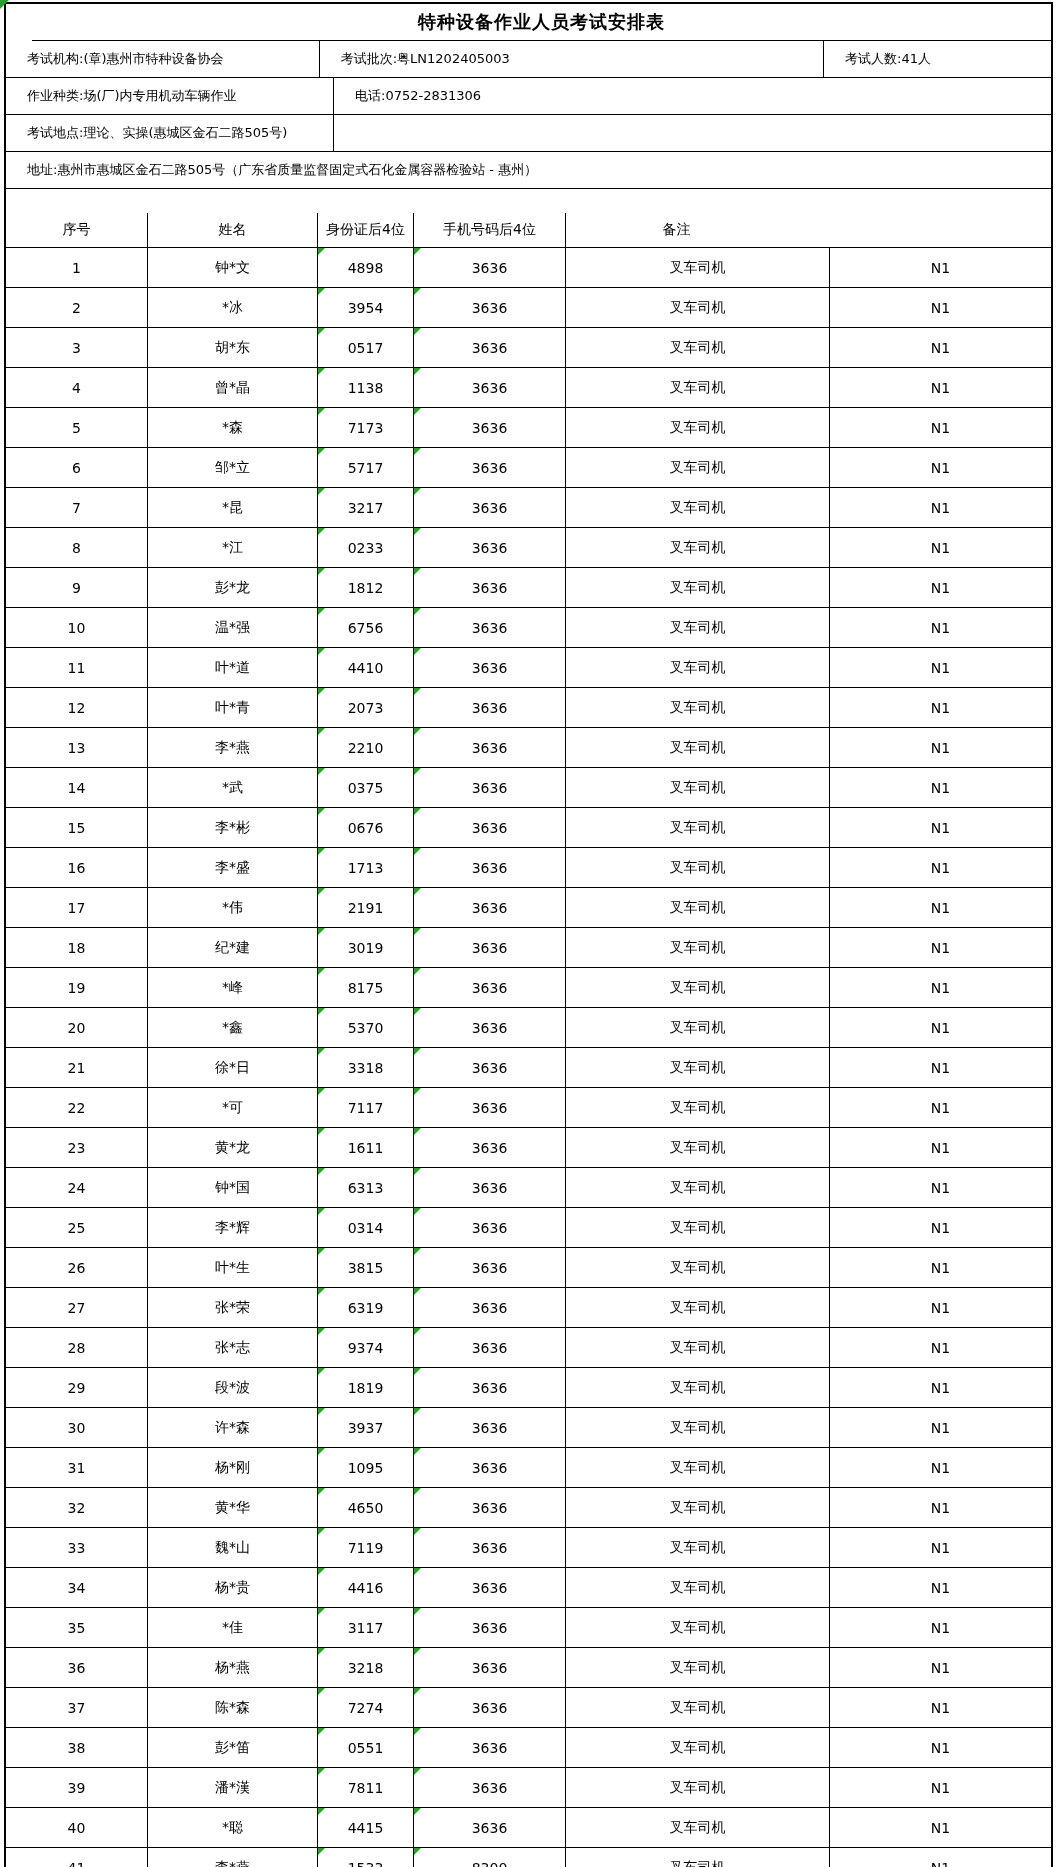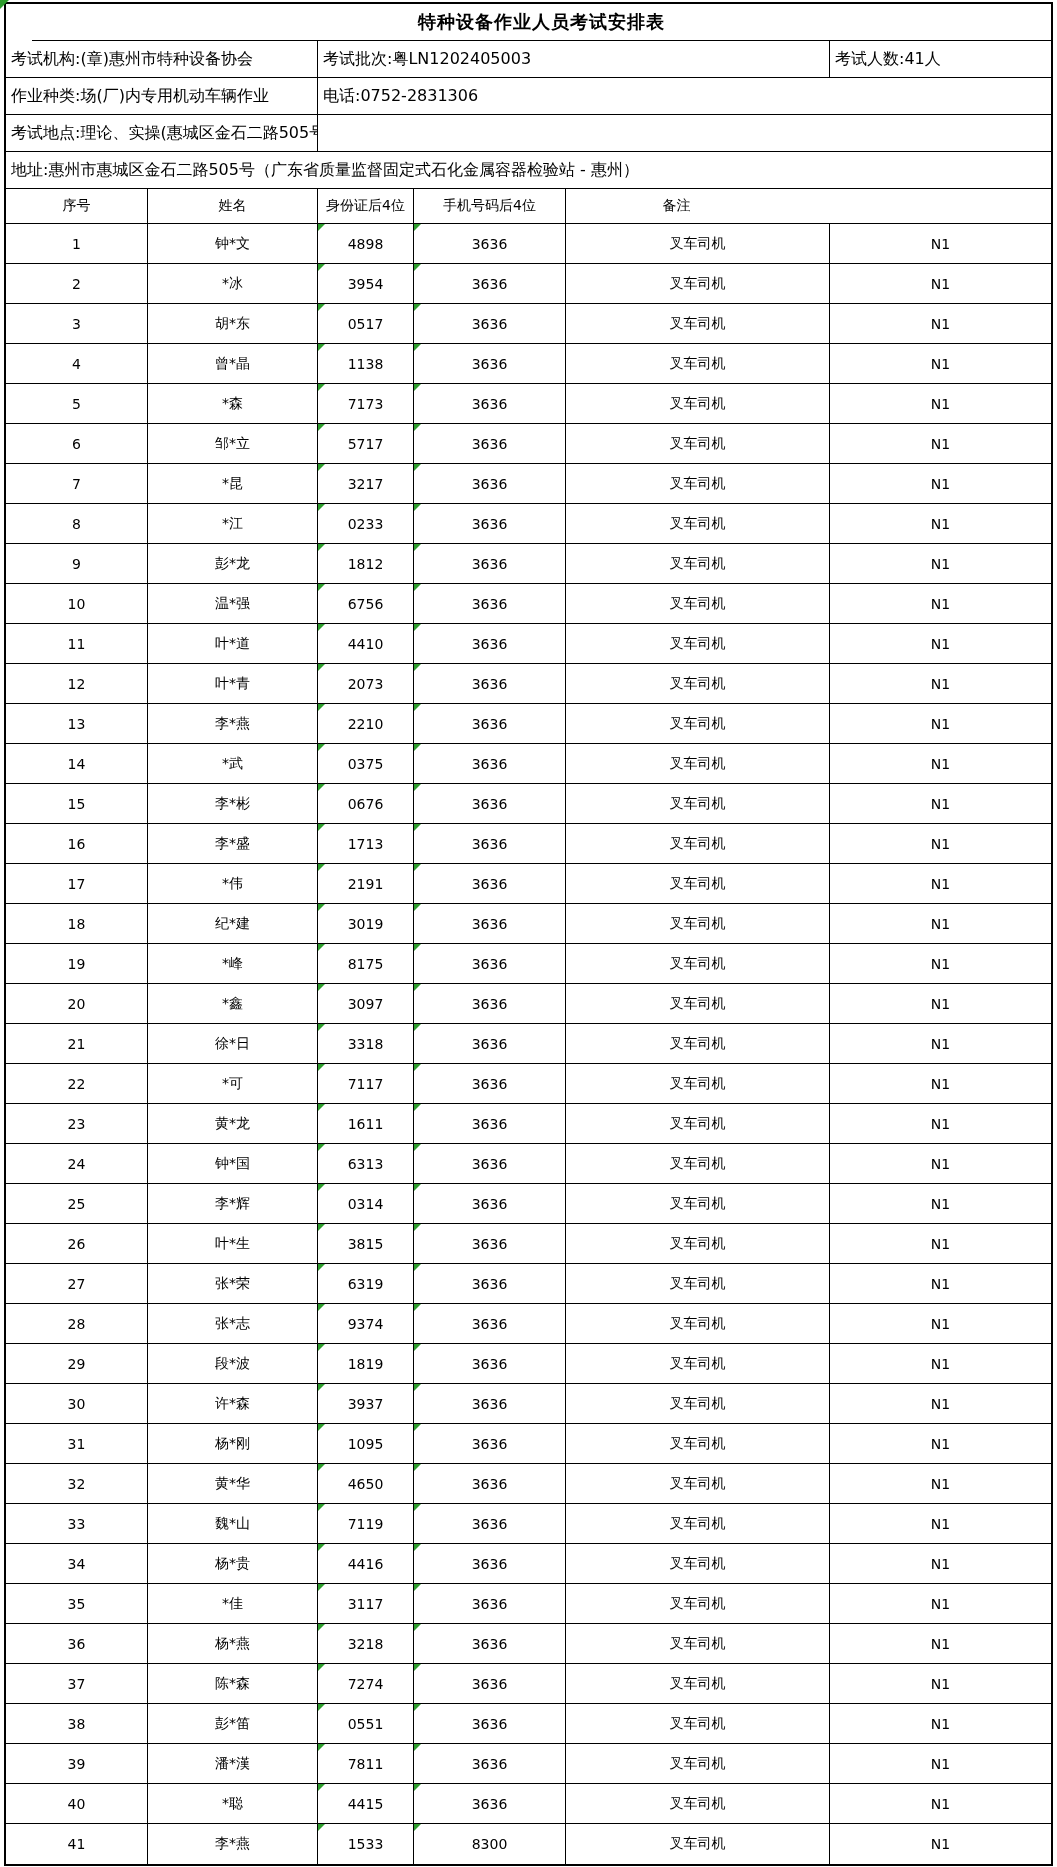--- a/index.html
+++ b/index.html
@@ -14,25 +14,25 @@
   }
   .wrapper{margin:2px 4px 0 4px;border:2px solid #000;background:#fff;}
   .title-row{
     height:37px;box-sizing:border-box;border-bottom:1px solid #000;
     display:flex;align-items:center;justify-content:center;
     font-size:18px;font-weight:bold;letter-spacing:1px;margin-left:26px;
   }
   .irow{display:flex;height:37px;box-sizing:border-box;border-bottom:1px solid #000;}
   .icell{
     display:flex;align-items:center;padding:0 5px;box-sizing:border-box;
-    font-size:16px;white-space:pre;overflow:hidden;border-right:1px solid #000;
+    font-size:13px;white-space:pre;overflow:hidden;border-right:1px solid #000;margin-left:16px;
   }
   .icell.last{border-right:none;}
   .w-a{width:312px}.w-b{width:512px}.w-c{width:221px}.w-d{width:733px}.w-full{width:873px}
-  .thead{display:flex;height:35px;box-sizing:border-box;border-bottom:1px solid #000;}
+  .thead{display:flex;height:35px;box-sizing:border-box;border-bottom:1px solid #000;margin-top:24px;}
   .hcell{
     display:flex;align-items:center;justify-content:center;box-sizing:border-box;
     font-size:14px;border-right:1px solid #000;overflow:hidden;
   }
   .drow{display:flex;height:40px;box-sizing:border-box;border-bottom:1px solid #000;}
   #tbody .drow:last-child{border-bottom:none;}
   .dcell{
     position:relative;display:flex;align-items:center;justify-content:center;
     box-sizing:border-box;font-size:14px;border-right:1px solid #000;overflow:hidden;
   }
@@ -520,21 +520,21 @@
 
   <div class="drow">
     <div class="dcell c0">
           <span>20</span>
         </div>
     <div class="dcell c1">
           <span>*鑫</span>
         </div>
     <div class="dcell c2">
           <span class="cell-marker"></span>
-          <span>3097</span>
+          <span>5370</span>
         </div>
     <div class="dcell c3">
           <span class="cell-marker"></span>
           <span>3636</span>
         </div>
     <div class="dcell c4">
           <span>叉车司机</span>
         </div>
     <div class="dcell c5">
           <span>N1</span>

